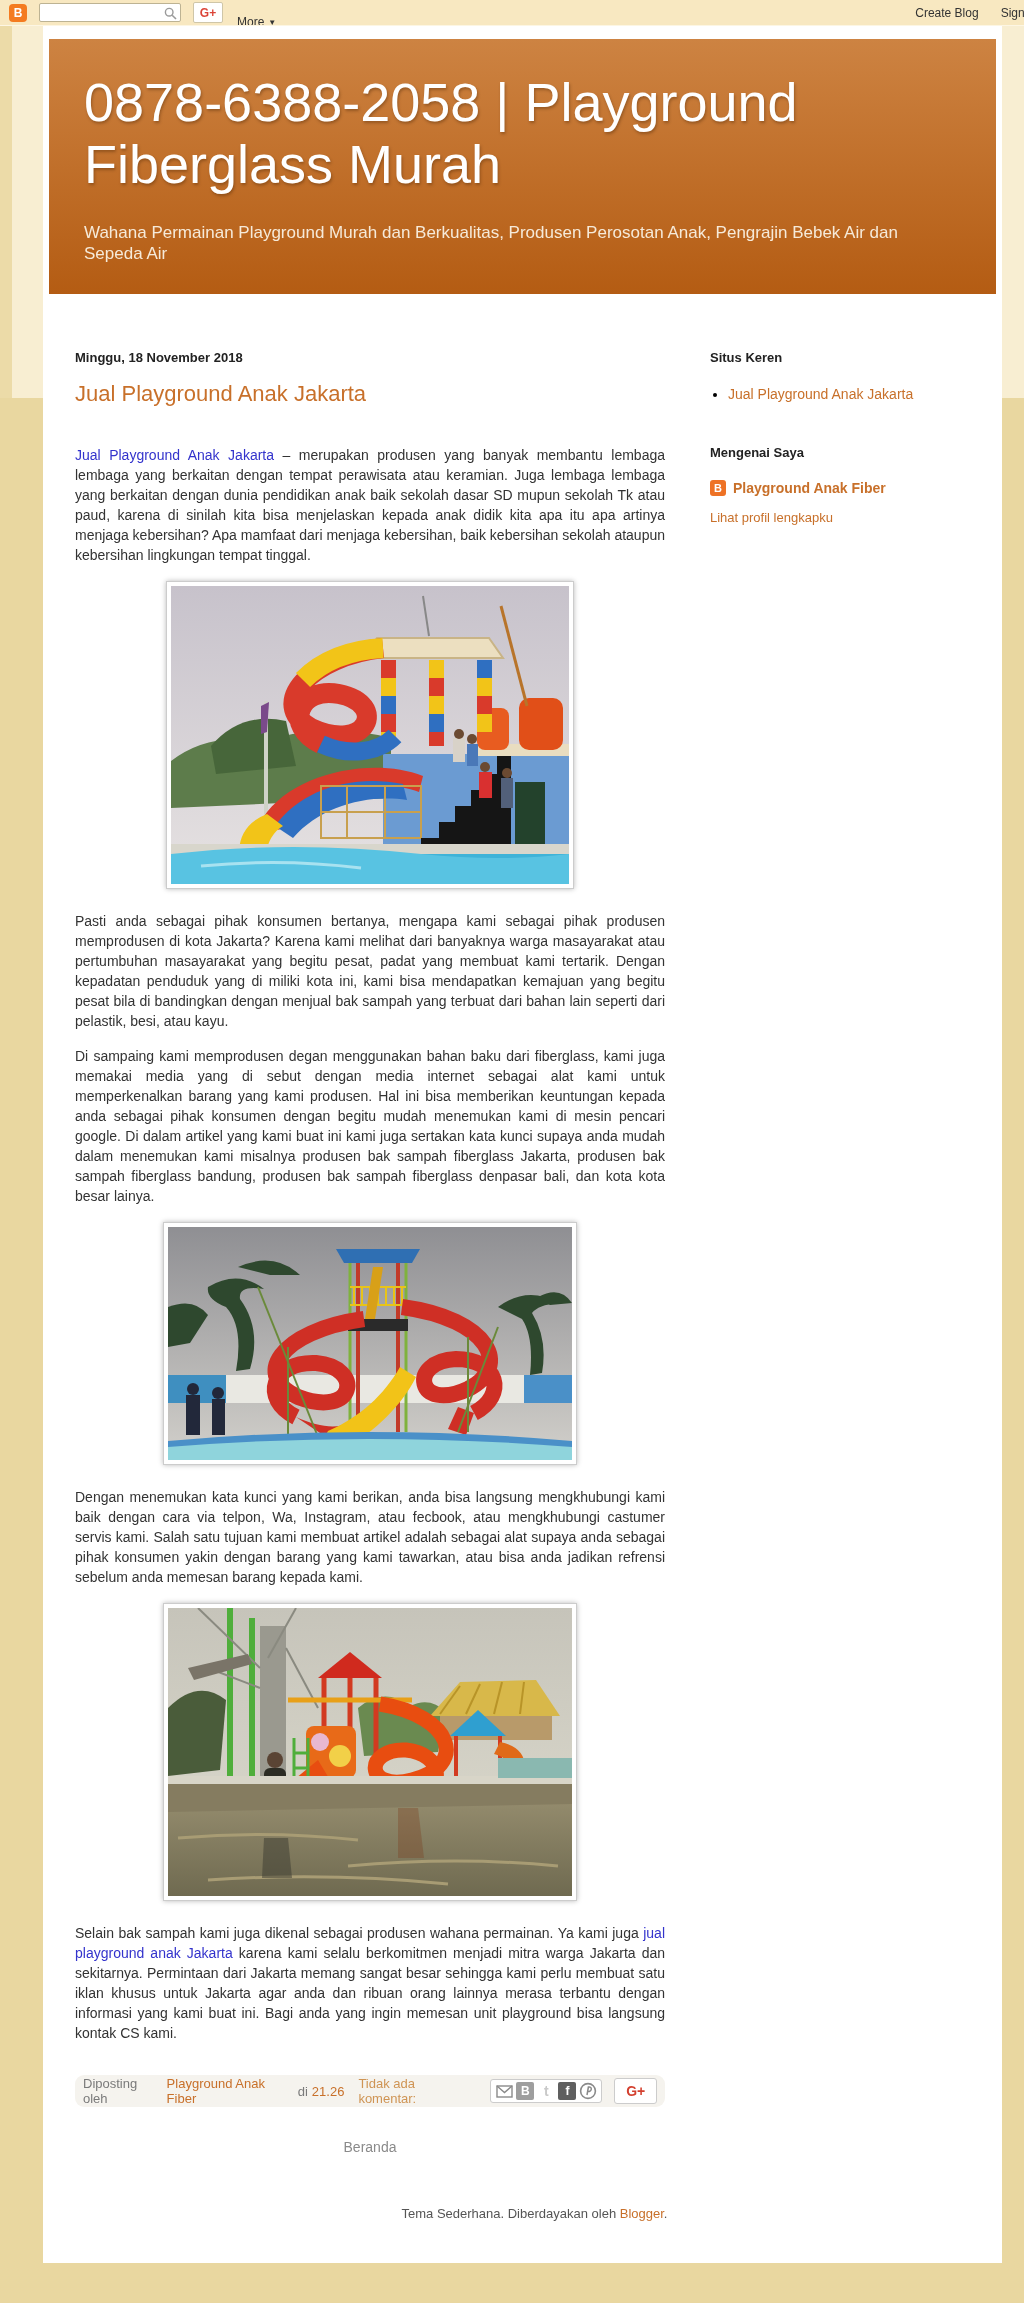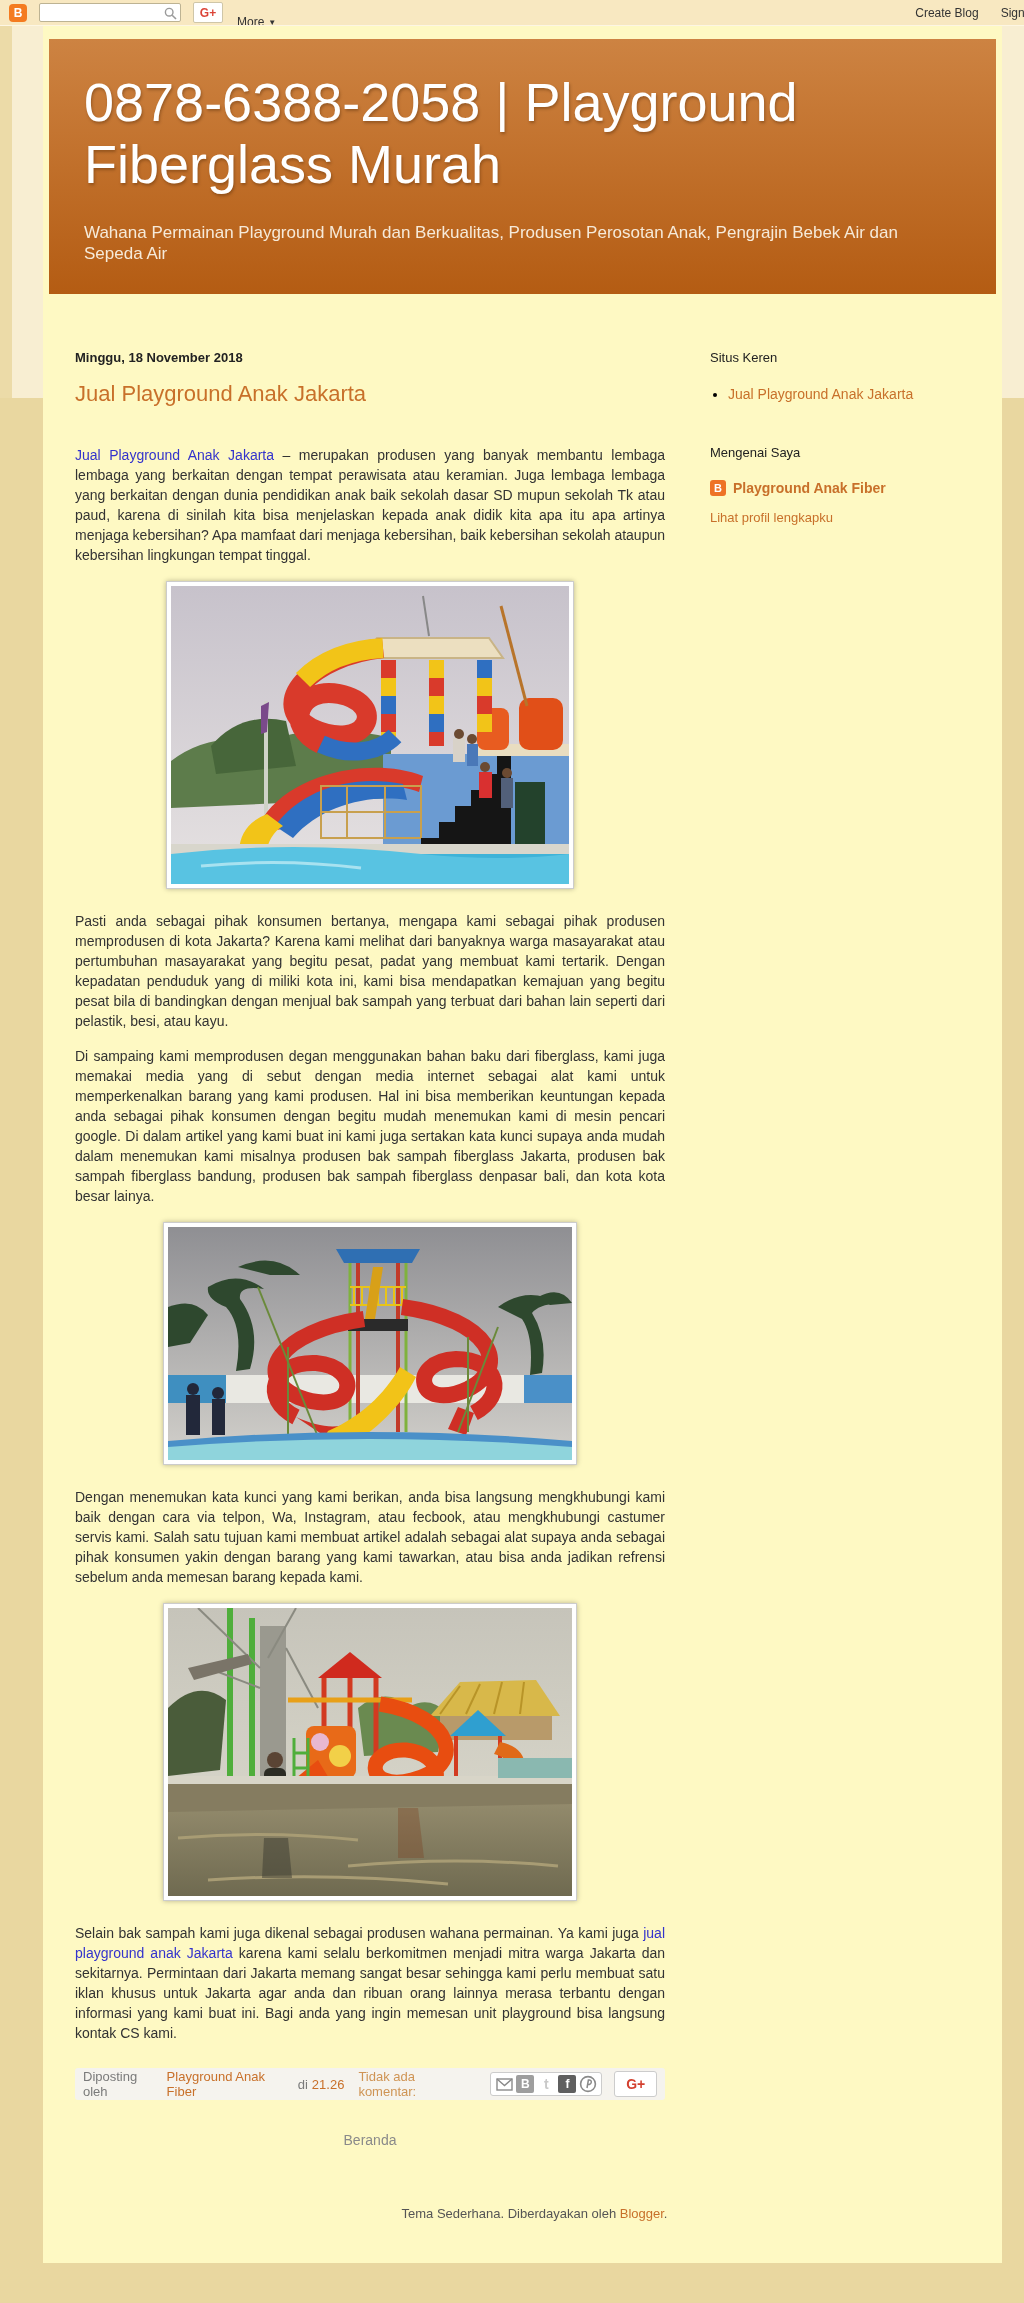--- a/index.html
+++ b/index.html
@@ -43,21 +43,21 @@
     display:flex; align-items:center; justify-content:center;
   }
   .nav-more { margin-left:14px; font-size:12px; color:#333; display:flex; align-items:center; gap:4px;margin-top:19px; }
   .nav-caret { font-size:8px; color:#333; }
   .nav-right { margin-left:auto; display:flex; gap:22px; white-space:nowrap; }
   .nav-create { color:#333; }
   .nav-signin { color:#333; margin-right:-14px; }
   
   .panel {
     position:absolute; top:26px; left:43px; width:959px; height:2237px;
-    background:#fef9c3;
+    background:#ffffff;
   }
   .masthead {
     margin:13px 6px 0 6px; height:255px;
     background:linear-gradient(#cd8342,#b45c13);
     padding:32px 35px 0 35px;
   }
   .blog-title {
     color:#fff; font-size:54px; line-height:62px; font-weight:normal;
     text-shadow:1px 2px 3px rgba(60,30,0,.35);
     max-width:912px;
@@ -77,42 +77,42 @@
   }
   a.blue { color:#3333cc; text-decoration:none; }
   a.orange { color:#c8702a; text-decoration:none; }
   .photo {
     display:block; margin:16px auto 22px auto; background:#fff; padding:4px;
     border:1px solid #cccccc; box-shadow:0 0 5px rgba(0,0,0,.28);
   }
   .photo svg { display:block; }
   
   .post-footer {
-    margin-top:25px; background:#f5f3ee; border-radius:3px;
+    margin-top:32px; background:#f5f3ee; border-radius:9px;
     height:32px; display:flex; align-items:center; padding:0 8px;
     font-size:13px; color:#7a7a7a; gap:4px;
   }
   .share-pill {
     margin-left:14px; background:#fff; border:1px solid #ccc; border-radius:3px;
     display:flex; align-items:center; gap:3px; padding:2px 4px; height:24px;
   }
   .share-ic { width:18px; height:18px; display:flex; align-items:center; justify-content:center;
     font-size:12px; font-weight:bold; border-radius:2px; }
   .ic-blogthis { background:#9e9e9e; color:#fff; }
   .ic-twitter  { color:#c9c9c9; font-size:14px; }
   .ic-facebook { background:#5f5f5f; color:#fff; }
   .gplus-btn {
     margin-left:8px; background:#fff; border:1px solid #ccc; border-radius:3px;
     height:26px; width:44px; display:flex; align-items:center; justify-content:center;
     color:#d3402f; font-weight:bold; font-size:14px;
   }
   .home-link { display:block; text-align:center; margin-top:32px; font-size:14px; color:#8a8a8a; text-decoration:none; }
   .subscribe { margin-top:15px; font-size:14px; color:#333; }
   
-  .widget-title { font-size:13px; font-weight:normal; color:#222; }
+  .widget-title { font-size:13px; font-weight:bold; color:#222; }
   .side-list { margin:20px 0 0 18px; }
   .side-list li { font-size:14px; line-height:18px; color:#000; }
   .side-list li a { color:#c8702a; text-decoration:none; }
   .about-widget { margin-top:42px; }
   .profile-row { margin-top:20px; display:flex; align-items:center; gap:7px; }
   .profile-b {
     width:16px; height:16px; border-radius:3px; background:#ee7225; color:#fff;
     font-size:11px; font-weight:bold; display:flex; align-items:center; justify-content:center;
   }
   .profile-name { font-size:14px; font-weight:bold; color:#c8702a; text-decoration:none; }

